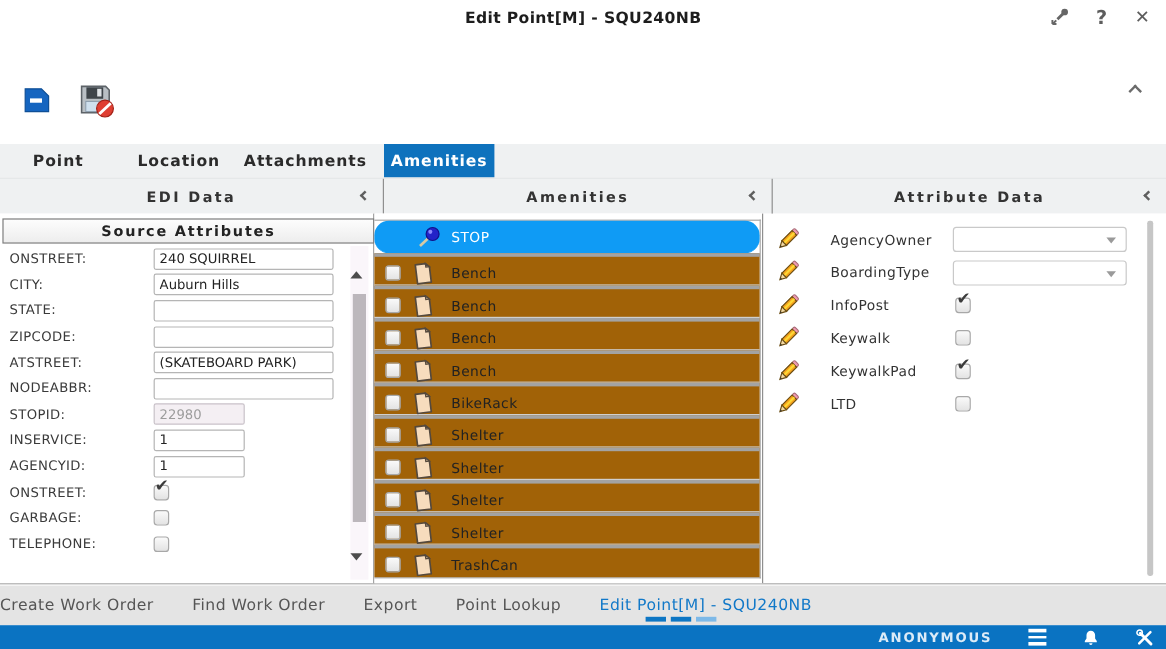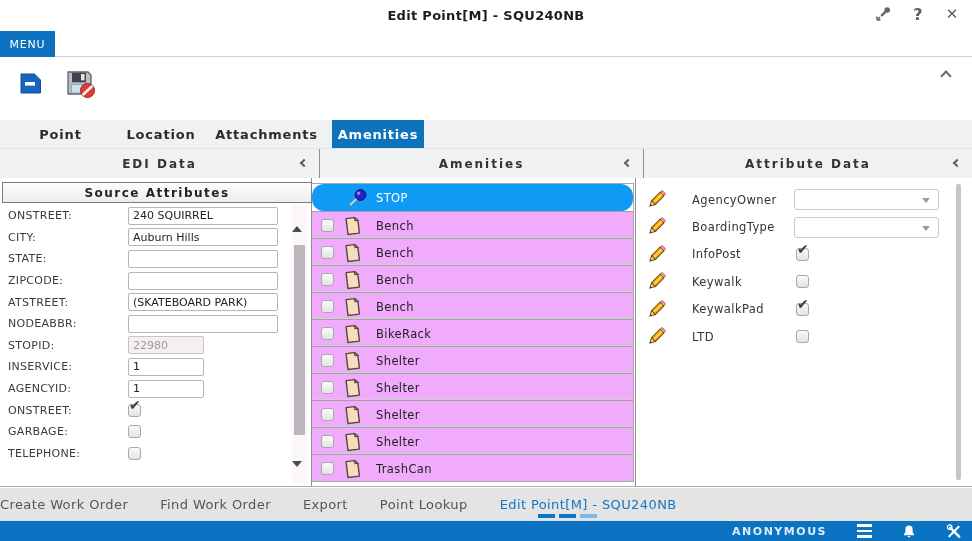--- a/index.html
+++ b/index.html
@@ -84,22 +84,22 @@
   .sb-up, .sb-down { position: absolute; left: 0; width: 15px; height: 14px; cursor: pointer; }
   .sb-up { top: 2px; } .sb-down { bottom: 2px; }
   .tri-up { width: 0; height: 0; border-left: 5px solid transparent; border-right: 5px solid transparent;
             border-bottom: 6px solid #4c4c4c; margin: 4px auto; }
   .tri-down { width: 0; height: 0; border-left: 5px solid transparent; border-right: 5px solid transparent;
               border-top: 6px solid #4c4c4c; margin: 4px auto; }
   .sb-thumb { position: absolute; left: 2px; top: 40px; width: 11px; height: 190px; background: #bcb7bc; cursor: grab; }
 
   
   #alist { position: absolute; top: 5px; left: 0px; width: 322px; border: 1px solid #a8a8a8; border-left: none; }
-  .arow { position: relative; height: 27px; background: #f0abfc; border-bottom: 1px solid #cfcfcf;
-          border-top: 1px solid #a3a3a3; display: flex; align-items: center; cursor: pointer; }
+  .arow { position: relative; height: 27px; background: #a16207; border-bottom: 1px solid #cfcfcf;
+          border-top: 3px solid #a3a3a3; display: flex; align-items: center; cursor: pointer; }
   .arow:first-child { border-top: none; }
   .arow:last-child { border-bottom: none; }
   .arow .cb { position: absolute; left: 9px; top: 7px; }
   .arow .a-icon { position: absolute; left: 30px; top: 3px; }
   .arow .pin-icon { position: absolute; left: 34px; top: 4px; }
   .arow .a-label { position: absolute; left: 64px; top: 7px; font-size: 11.5px; color: #222; letter-spacing: .4px; }
   .arow.selected { background: #0f9bf5; border-top-color: #0f9bf5; border-bottom-color: #0f9bf5; border-radius: 12px; }
   .arow.selected .a-label { color: #fff; }
 
   
@@ -148,23 +148,20 @@
           <line x1="10.6" y1="6.6" x2="6.2" y2="11" stroke="#666" stroke-width="2.4"></line>
           <line x1="5.2" y1="12" x2="2.2" y2="15" stroke="#666" stroke-width="1.6"></line>
           <path d="M2 15 v-3.4 M2 15 h3.4" stroke="#666" stroke-width="1.6" fill="none"></path>
         </svg>
       </span>
       <span class="wicon help">?</span>
       <span class="wicon close">✕</span>
     </div>
   </div>
 
-  <div class="menubar">
-    <div class="menu-btn">MENU</div>
-  </div>
 
   <div class="toolbar">
     <span class="tool-icon save">
       <svg width="25" height="23" viewBox="0 0 25 23">
         <path d="M3 2 h13.5 l6 6 v13 h-19.5 z" fill="#1565c0" stroke="#0f4f96" stroke-width="1" rx="2"></path>
         <rect x="7" y="10" width="10" height="3.6" fill="#fff"></rect>
       </svg>
     </span>
     <span class="tool-icon savedis">
       <svg width="32" height="30" viewBox="0 0 32 30">
@@ -175,21 +172,21 @@
         <circle cx="23.5" cy="21.5" r="7" fill="#df3e32" stroke="#a32218" stroke-width="1"></circle>
         <line x1="18.7" y1="26" x2="28.3" y2="17" stroke="#fff" stroke-width="2.4"></line>
       </svg>
     </span>
     <span class="collapse-up">
         <i class="chev-up"></i>
       </span>
   </div>
 
   <div class="tabstrip" id="tabstrip">
-      <div class="tab" style="width: 97px; margin-left: 12px;">
+      <div class="tab" style="width: 97px;">
         <span>Point</span>
       </div>
       <div class="tab" style="width: 104px;">
         <span>Location</span>
       </div>
       <div class="tab" style="width: 107px;">
         <span>Attachments</span>
       </div>
       <div class="tab active" style="width: 92px; margin-left: 12px;">
         <span>Amenities</span>

